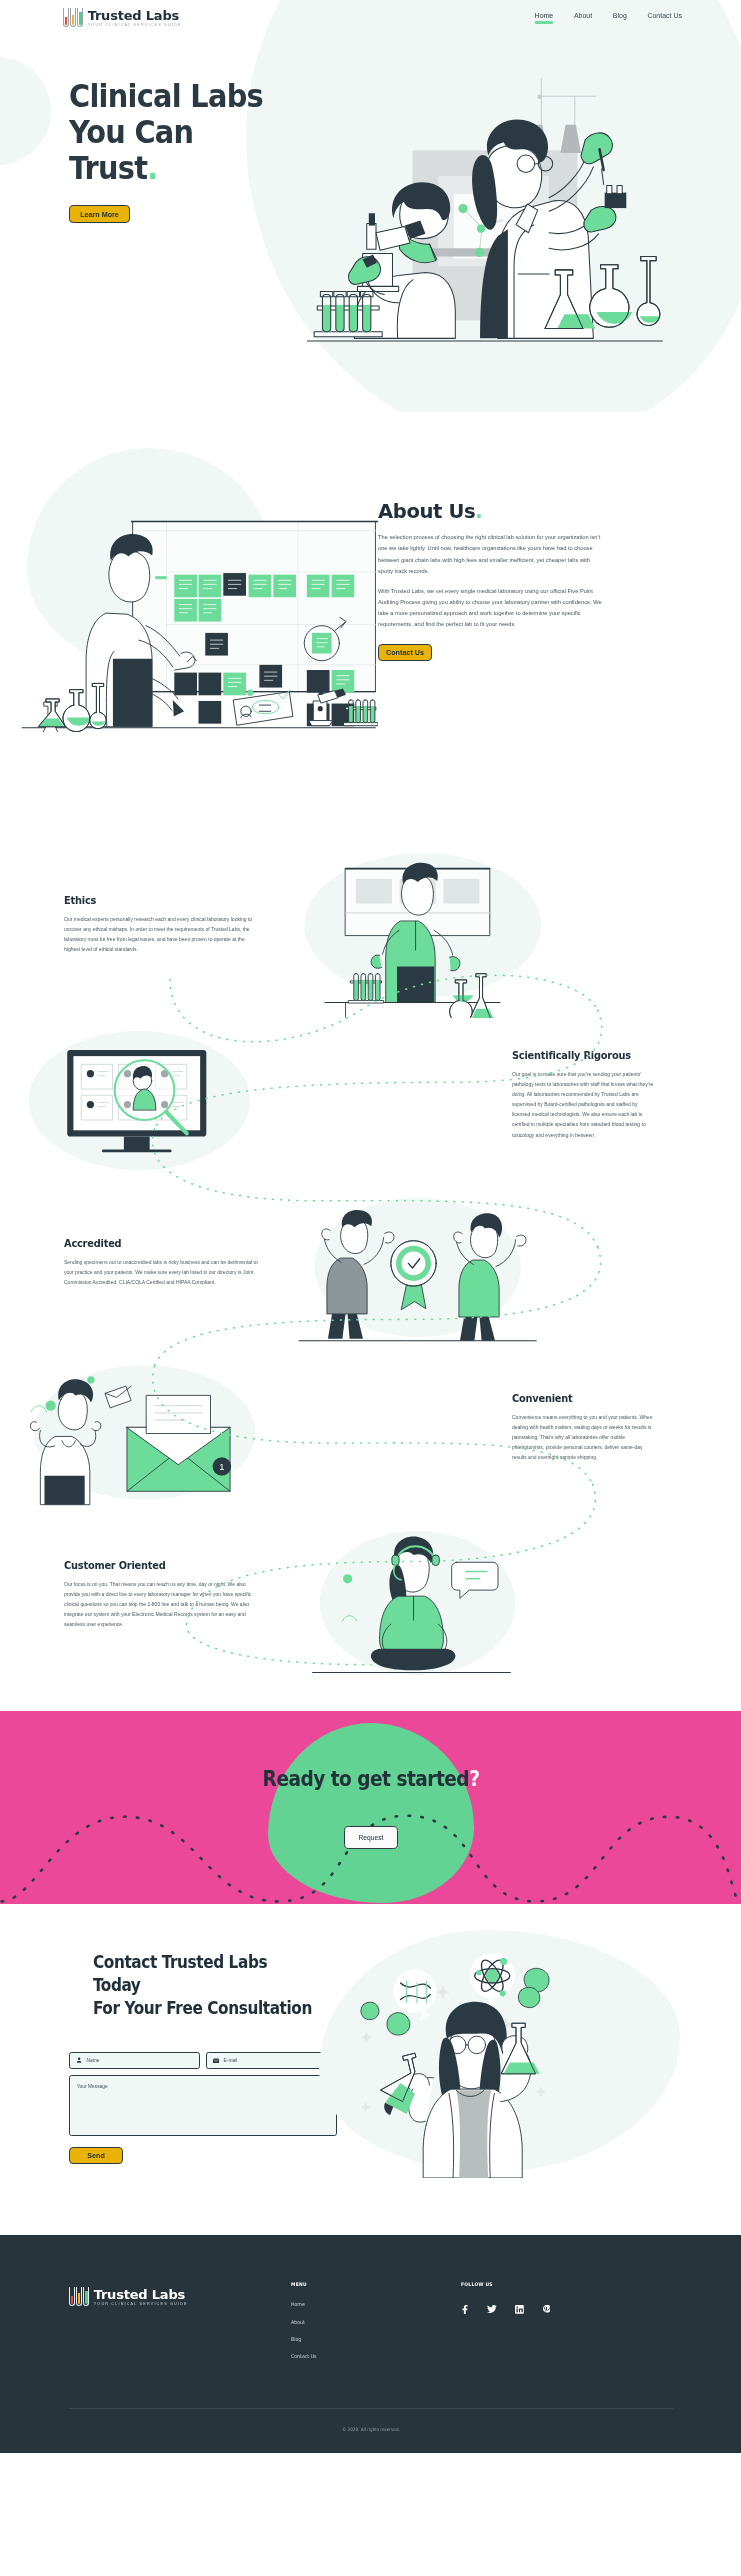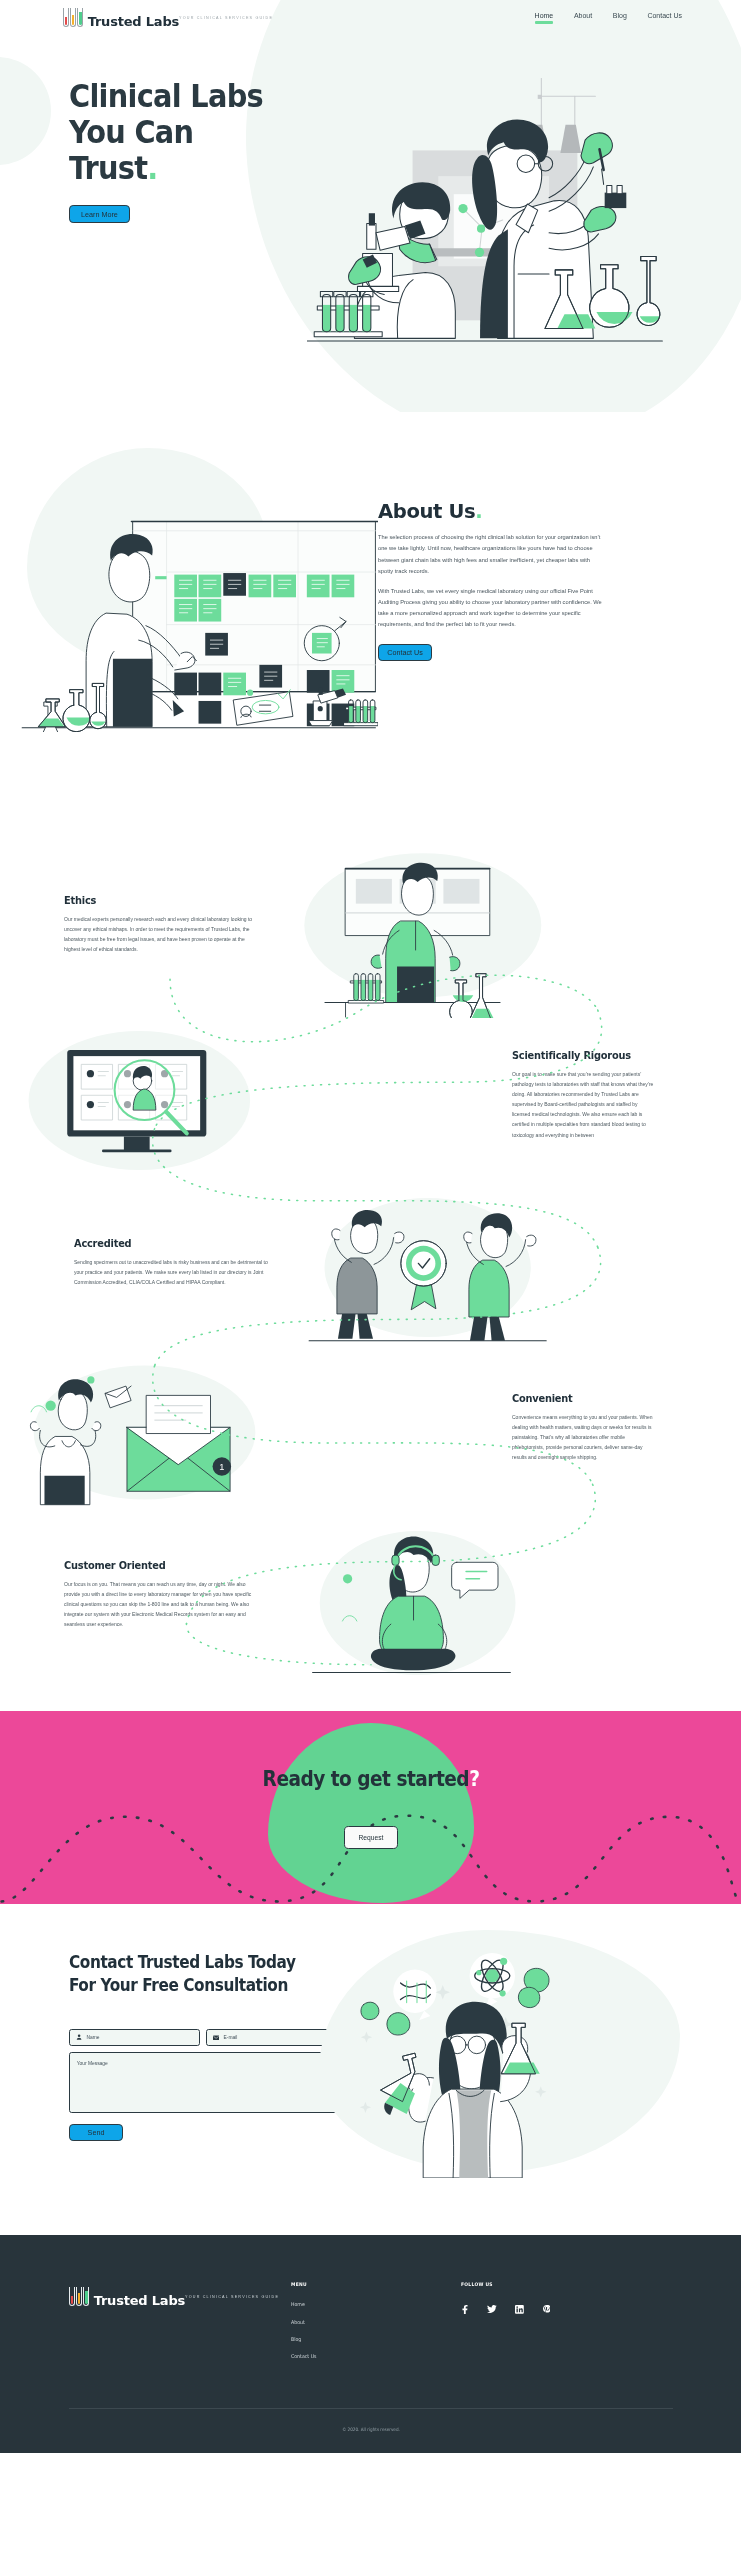--- a/index.html
+++ b/index.html
@@ -30,40 +30,40 @@
   }
   
   .logo{display:flex;align-items:flex-end;gap:4.6px;text-decoration:none;}
   .logo-tubes{display:flex;align-items:flex-end;gap:1.5px;height:19.6px;padding-bottom:1px;}
   .tube{width:5.7px;height:18.5px;border:0.8px solid #9aa3a8;border-top:none;
         border-radius:0 0 3.1px 3.1px;position:relative;background:#fff;}
   .tube i{position:absolute;left:0.5px;right:0.5px;bottom:0.5px;display:block;border-radius:0 0 2.1px 2.1px;}
   .tube.t1 i{height:8.2px;background:#e34b4b;}
   .tube.t2 i{height:10.8px;background:#f6b12c;}
   .tube.t3 i{height:13.4px;background:#4fce8d;}
-  .logo-txt{display:flex;flex-direction:row;line-height:1;}
+  .logo-txt{display:flex;flex-direction:column;line-height:1;}
   .logo-name{font-size:13px;font-weight:700;letter-spacing:-0.2px;color:#21303a;
              font-family:"DejaVu Sans", sans-serif;}
   .logo-tag{font-size:3.7px;letter-spacing:1.2px;color:#9aa3a8;margin-top:2.1px;}
   
   .nav{display:flex;align-items:center;gap:20.6px;}
   .nav a{position:relative;font-size:7px;color:#3b4a52;text-decoration:none;padding-bottom:4.1px;}
   .nav a.active{color:#2b3a42;}
   .nav a.active:after{content:"";position:absolute;left:0;right:0;bottom:0;height:2.1px;
     background:#6ddc9b;border-radius:1px;}
 
   .hero-inner{position:relative;z-index:5;display:flex;align-items:flex-start;
     padding:42px 0 0 69px;}
   .hero-left{width:222px;}
   .hero-h1{font-family:"DejaVu Sans Condensed","DejaVu Sans",sans-serif;
     font-size:32px;line-height:1.13;font-weight:700;letter-spacing:-0.7px;color:#2b3a42;}
   .dot{color:#6ddc9b;}
   .btn{display:inline-flex;align-items:center;justify-content:center;
-    background:#0ea5e9;color:#23323a;border:0.5px solid #2b3a42;border-radius:4.1px;
-    font-size:7.2px;font-weight:400;cursor:pointer;font-family:"Liberation Sans",sans-serif;}
+    background:#eab308;color:#23323a;border:0.5px solid #2b3a42;border-radius:4.1px;
+    font-size:7.2px;font-weight:700;cursor:pointer;font-family:"Liberation Sans",sans-serif;}
   .btn-learn{width:61px;height:18.5px;margin-top:18.5px;}
   .hero-art{position:relative;margin-left:15.5px;width:412px;height:289px;}
 
   
   .about{position:relative;padding:31px 17px 77px;background:#fff;}
   .about-row{display:flex;align-items:flex-start;}
   .about-art{position:relative;width:361px;height:289px;flex:0 0 361px;}
   .about-art .blob{position:absolute;left:10.3px;top:5.2px;width:242px;height:222px;
     background:#f1f7f4;border-radius:50% 50% 46% 54%/54% 48% 52% 46%;}
   .about-copy{width:268px;padding-top:57px;}
@@ -102,21 +102,21 @@
   .btn-request{position:relative;z-index:3;width:54px;height:23px;margin-top:35px;
     background:#fafafa;border:0.5px solid #2b3a42;border-radius:4.6px;color:#23323a;
     font-size:6.7px;font-weight:400;display:flex;align-items:center;justify-content:center;
     cursor:pointer;}
 
   
   .contact{position:relative;padding:47px 0 62px;background:#fff;overflow:hidden;}
   .contact-row{display:flex;align-items:flex-start;}
   .contact-left{padding-left:69px;width:319px;flex:0 0 319px;}
   .contact-left h2{font-family:"DejaVu Sans Condensed","DejaVu Sans",sans-serif;
-    font-size:17px;line-height:1.36;font-weight:700;letter-spacing:-0.4px;color:#21303a;}
+    font-size:17px;line-height:1.36;font-weight:700;letter-spacing:-0.4px;color:#21303a;margin-left:24px;}
   .form{margin-top:32px;width:268px;}
   .row2{display:flex;gap:6.2px;}
   .field{position:relative;flex:1;height:16.5px;border:0.5px solid #2b3a42;border-radius:2.6px;
     background:#f1f7f4;display:flex;align-items:center;padding:0 5.7px;gap:4.6px;}
   .field .ph{font-size:4.9px;color:#43515a;}
   .fi{width:6.2px;height:6.2px;flex:0 0 6.2px;display:flex;align-items:center;justify-content:center;}
   .fi svg{display:block;}
   .ta{margin-top:6.2px;height:61px;border:0.5px solid #2b3a42;border-radius:2.6px;
     background:#f1f7f4;padding:5.2px 6.7px;}
   .ta .ph{font-size:4.9px;color:#43515a;}
@@ -531,21 +531,21 @@
               <path d="M322 182 l40 42" stroke="#6ddc9b" stroke-width="8"></path>
 
               <circle cx="276" cy="122" r="18" fill="#ffffff"></circle>
               <path d="M258 120 c-4 -20 12 -30 26 -26 c10 4 12 14 10 22 c-8 -8 -18 -4 -22 2 c-6 -6 -12 -2 -14 2z" fill="#2b3a42" stroke="none"></path>
               <path d="M258 178 c0 -24 8 -36 20 -40 h4 c12 4 20 16 20 40z" fill="#6ddc9b"></path>
             </g>
           </svg>
         </div>
       </div>
 
-      <div class="step" style="min-height:165px;margin-left:10px;">
+      <div class="step" style="min-height:165px;">
         <div class="step-copy">
           <h3>Accredited</h3>
           <p>Sending specimens out to unaccredited labs is risky business and can be detrimental to your practice and your patients. We make sure every lab listed in our directory is Joint Commission Accredited, CLIA/COLA Certified and HIPAA Compliant.</p>
         </div>
         <div class="step-art">
           <svg viewBox="0 0 560 320" width="289" height="165" aria-hidden="true">
             <ellipse cx="290" cy="160" rx="200" ry="135" fill="#f1f7f4"></ellipse>
             <g fill="none" stroke="#2b3a42" stroke-width="1.7" stroke-linecap="round" stroke-linejoin="round">
 
               <path d="M146 78 c-10 16 -6 40 8 50 c14 10 32 4 36 -10 c6 -18 4 -44 -10 -50 c-14 -8 -26 -4 -34 10z" fill="#ffffff"></path>

